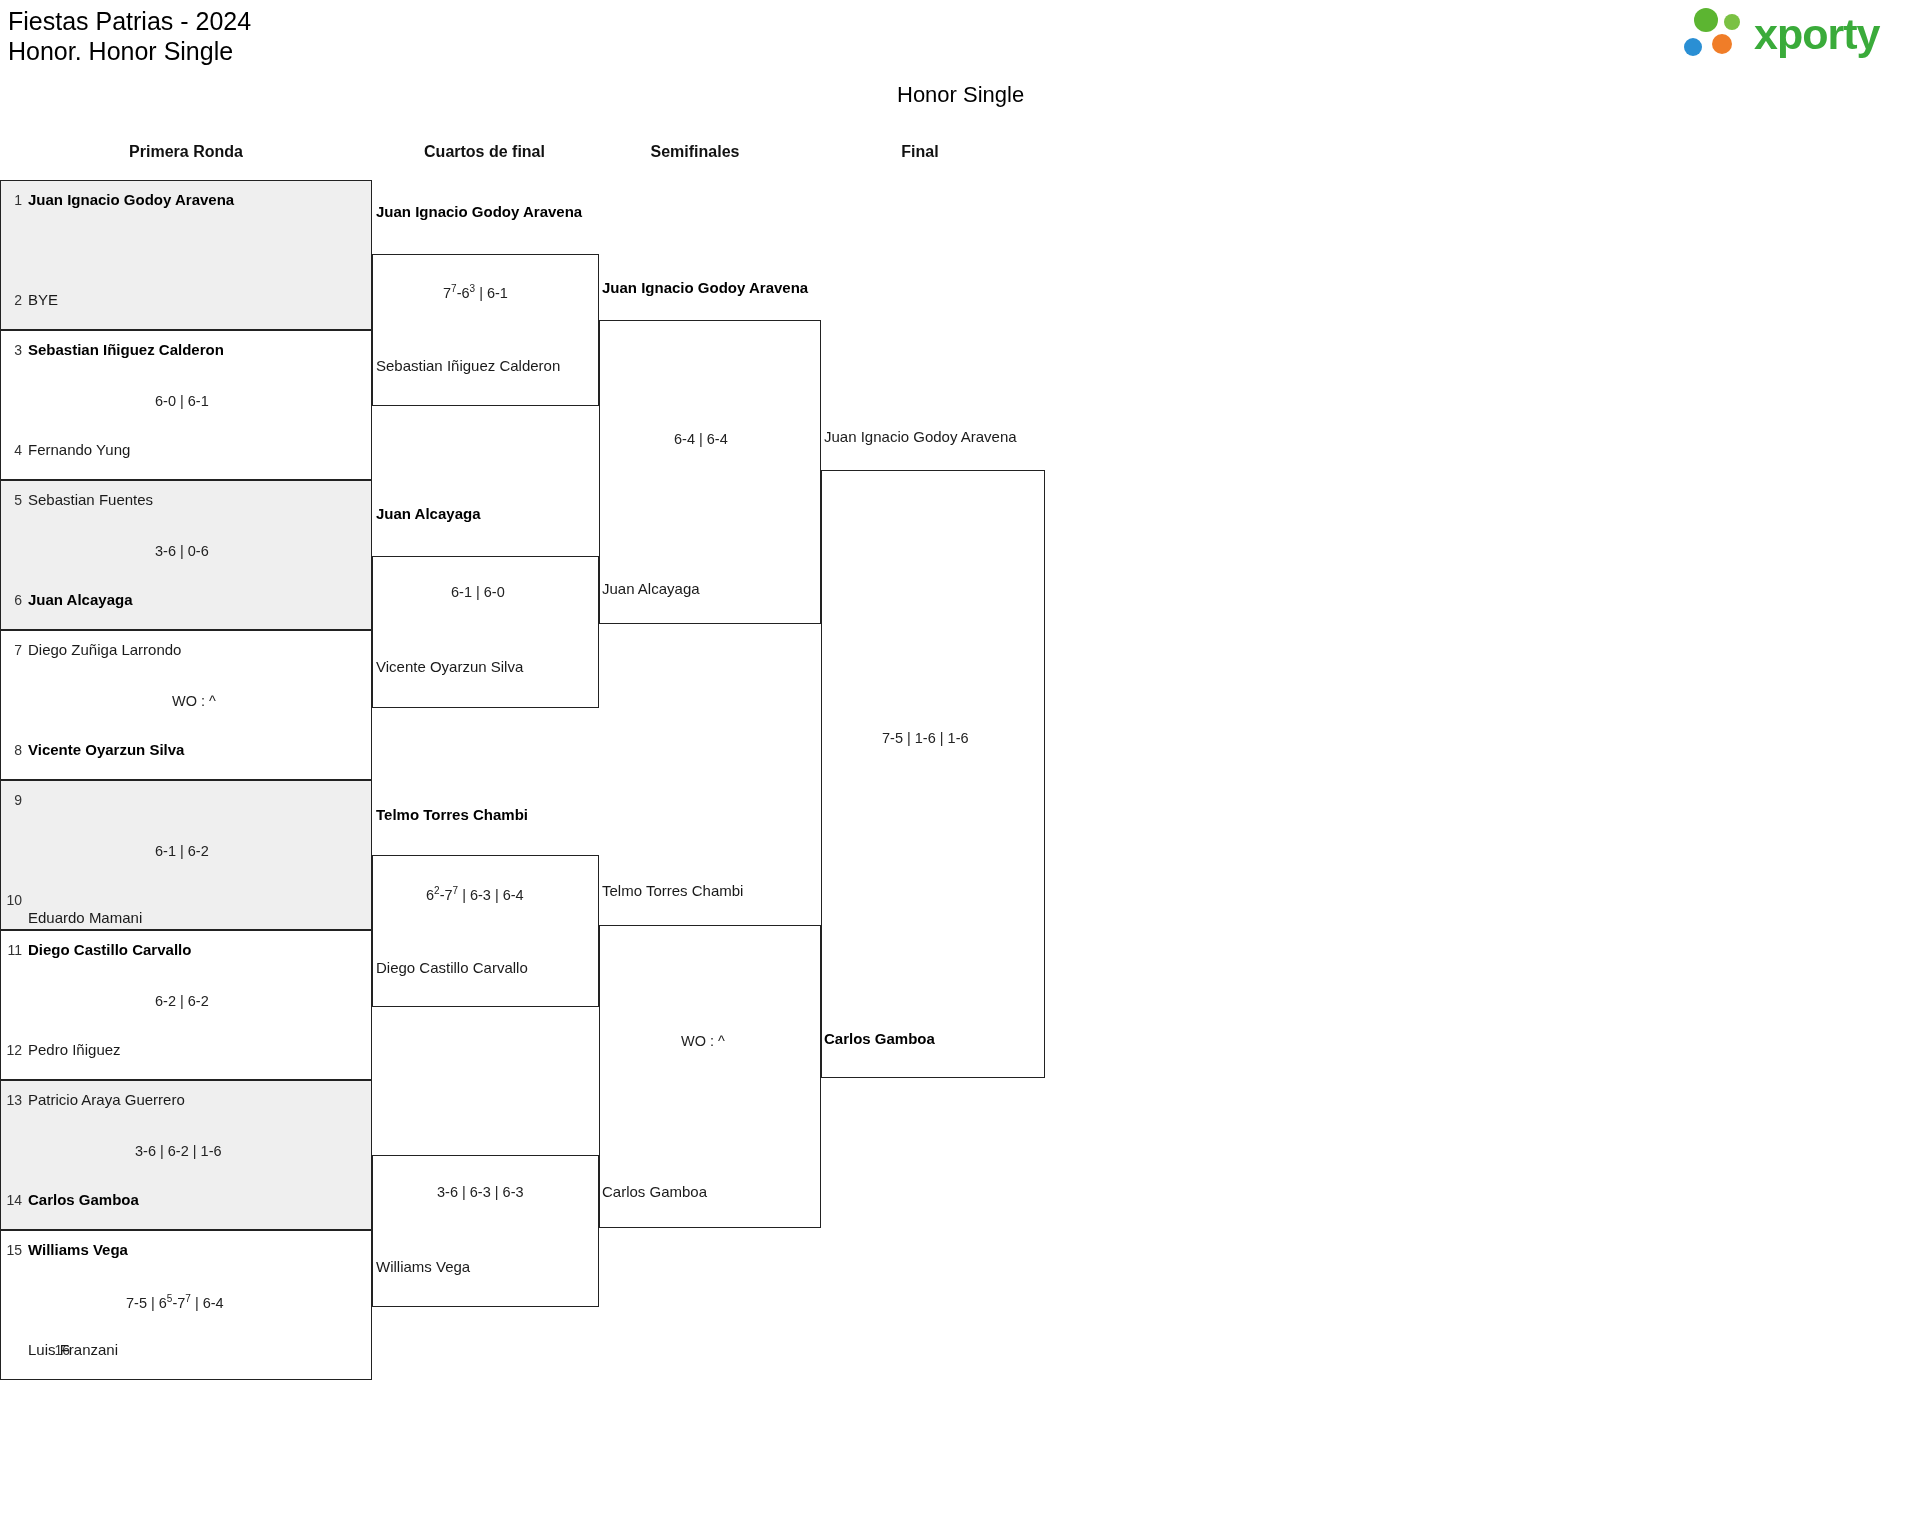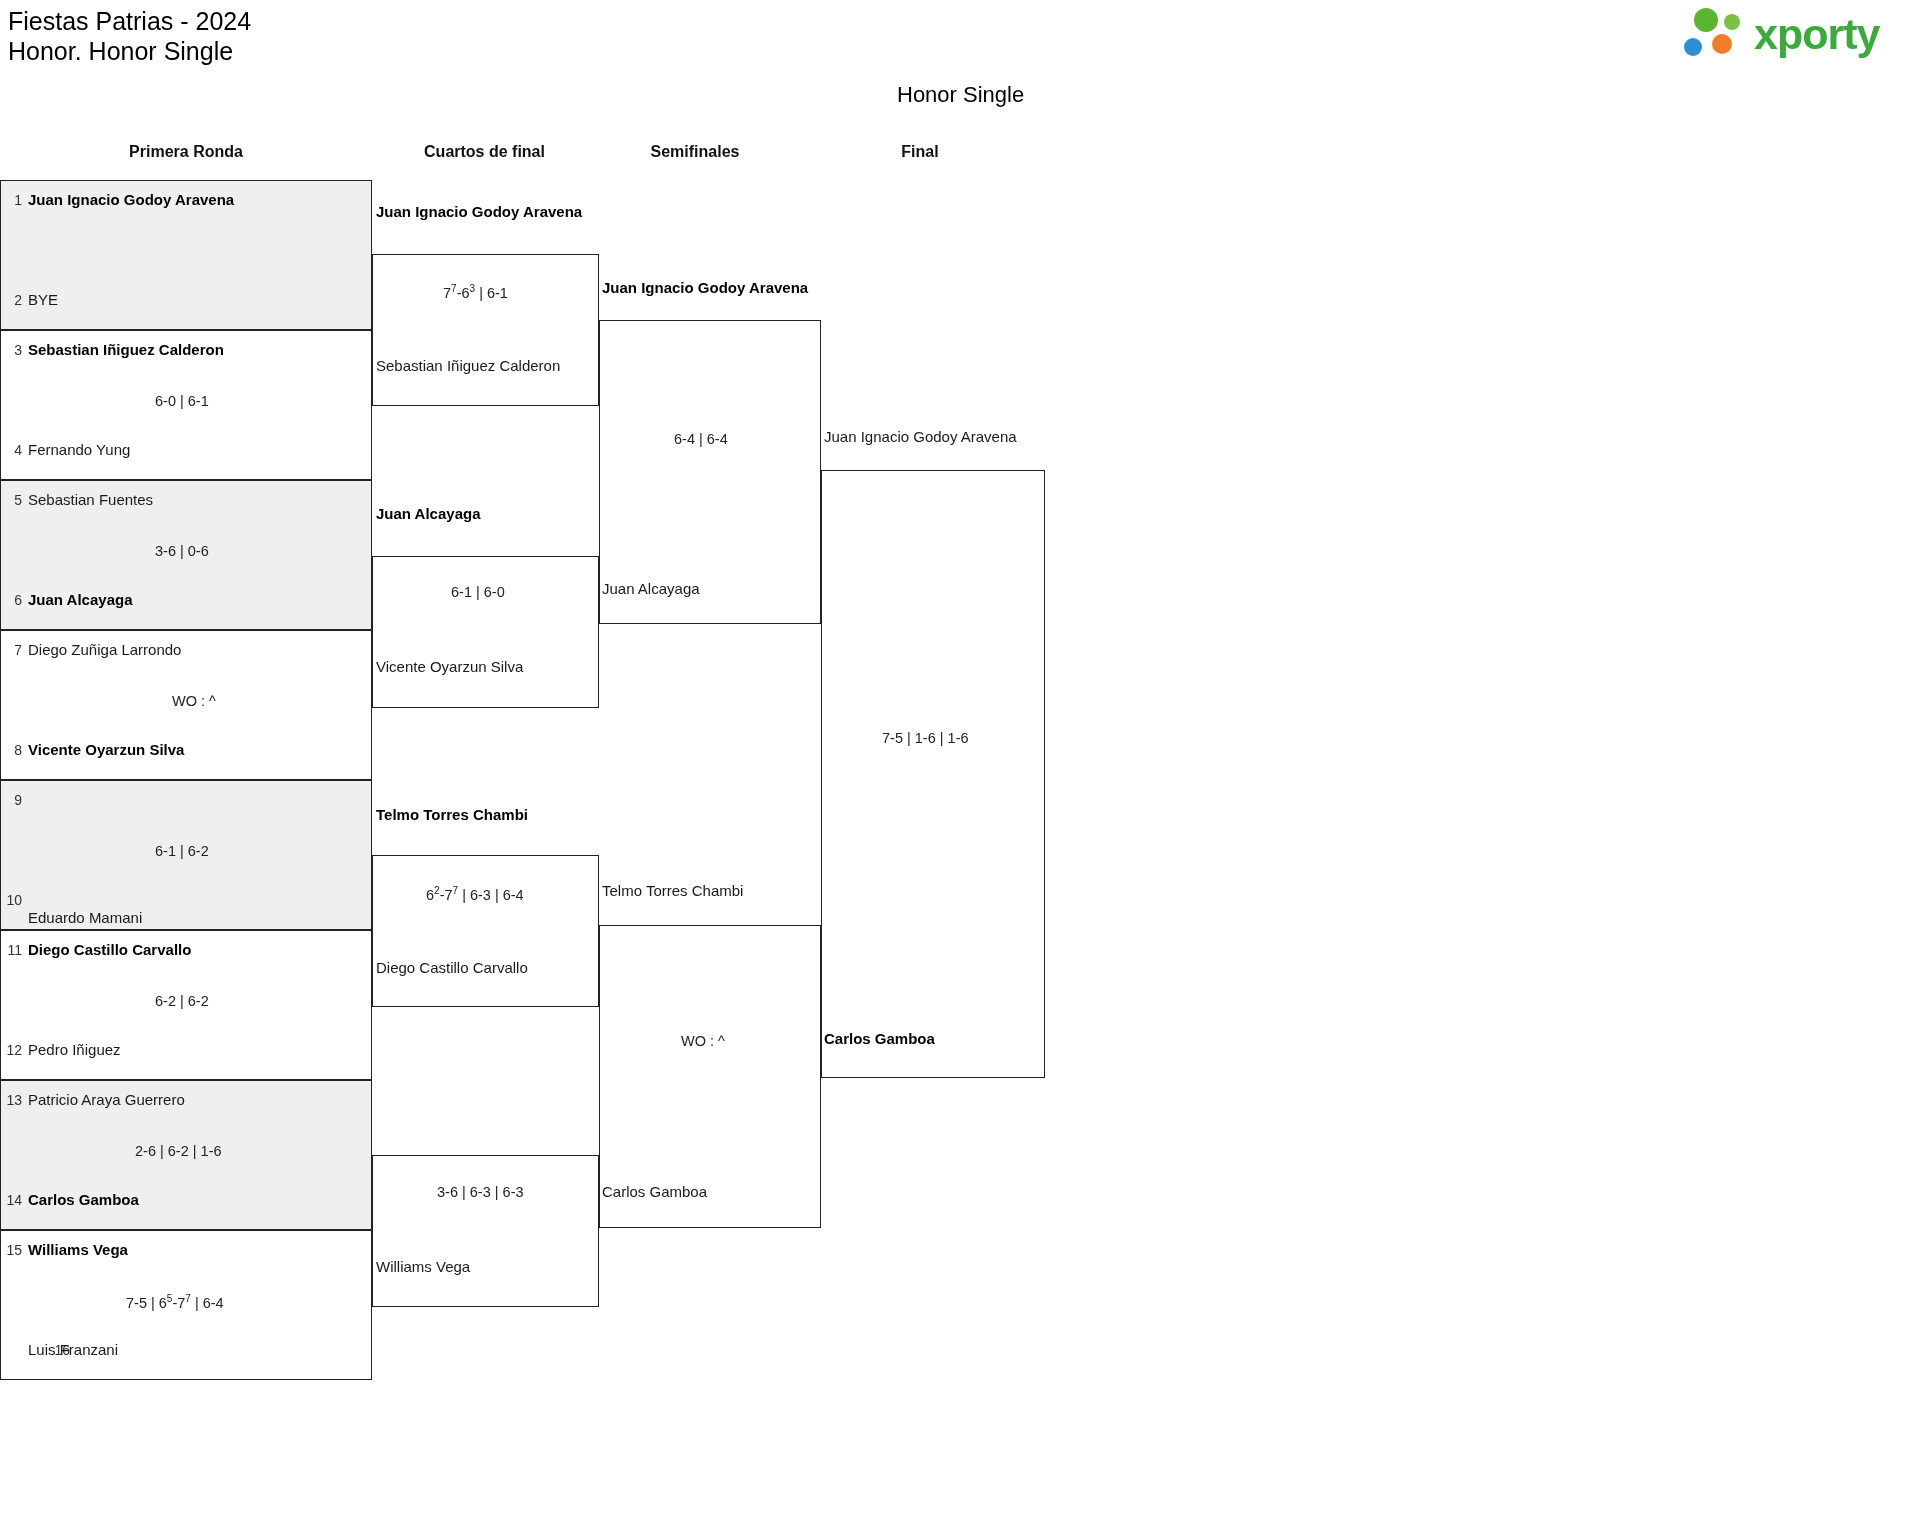--- a/index.html
+++ b/index.html
@@ -172,21 +172,21 @@
   <div class="player" style="left:28px;top:891px;margin-top:18px;">Eduardo Mamani</div>
 
   <div class="seed" style="left:0px;top:942px;">11</div>
   <div class="player win" style="left:28px;top:941px;">Diego Castillo Carvallo</div>
   <div class="score" style="left:155px;top:993px;">6-2 | 6-2</div>
   <div class="seed" style="left:0px;top:1042px;">12</div>
   <div class="player" style="left:28px;top:1041px;">Pedro Iñiguez</div>
 
   <div class="seed" style="left:0px;top:1092px;">13</div>
   <div class="player" style="left:28px;top:1091px;">Patricio Araya Guerrero</div>
-  <div class="score" style="left:135px;top:1143px;">2-6 | 6-2 | 1-6</div>
+  <div class="score" style="left:135px;top:1143px;">3-6 | 6-2 | 1-6</div>
   <div class="seed" style="left:0px;top:1192px;">14</div>
   <div class="player win" style="left:28px;top:1191px;">Carlos Gamboa</div>
 
   <div class="seed" style="left:0px;top:1242px;">15</div>
   <div class="player win" style="left:28px;top:1241px;">Williams Vega</div>
   <div class="score" style="left:126px;top:1293px;">7-5 | 6<sup>5</sup>-7<sup>7</sup> | 6-4</div>
   <div class="seed" style="left:0px;top:1342px;margin-left:48px;">16</div>
   <div class="player" style="left:28px;top:1341px;">Luis Franzani</div>
 
   <div class="box plain" style="left:372px;top:254px;width:227px;height:152px;"></div>

